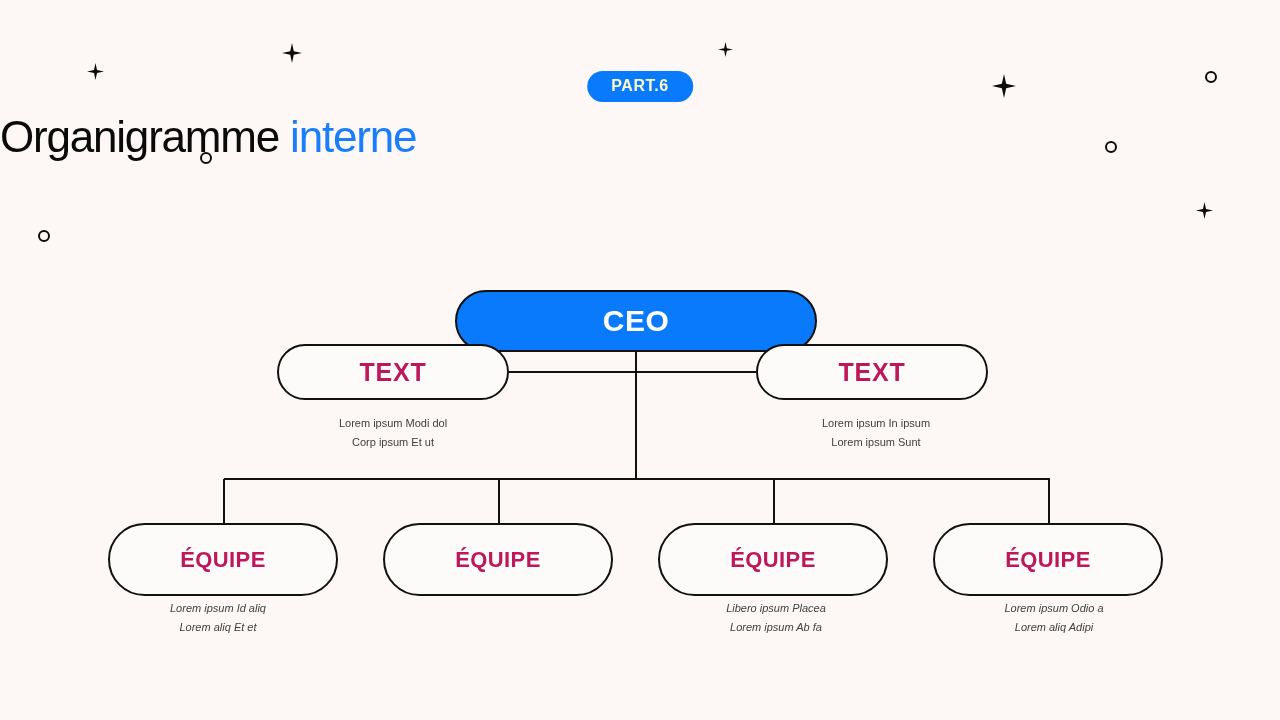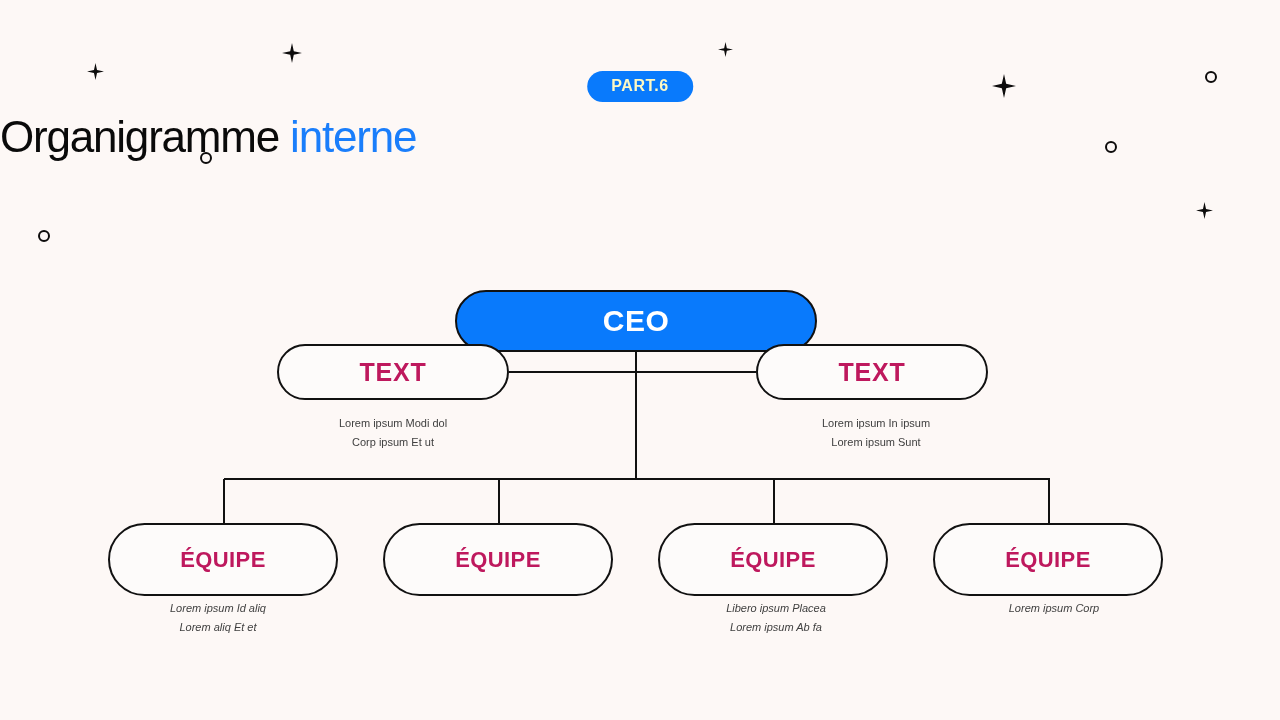--- a/index.html
+++ b/index.html
@@ -201,16 +201,17 @@
     <div>Lorem ipsum Id aliq</div>
     <div>Lorem aliq Et et</div>
   </div>
   <div class="caption caption-team t1">
   </div>
   <div class="caption caption-team t2">
     <div>Libero ipsum Placea</div>
     <div>Lorem ipsum Ab fa</div>
   </div>
   <div class="caption caption-team t3">
-    <div>Lorem ipsum Corp</div>
+    <div>Lorem ipsum Odio a</div>
+    <div>Lorem aliq Adipi</div>
   </div>
 
 </div>
 
 </body></html>

